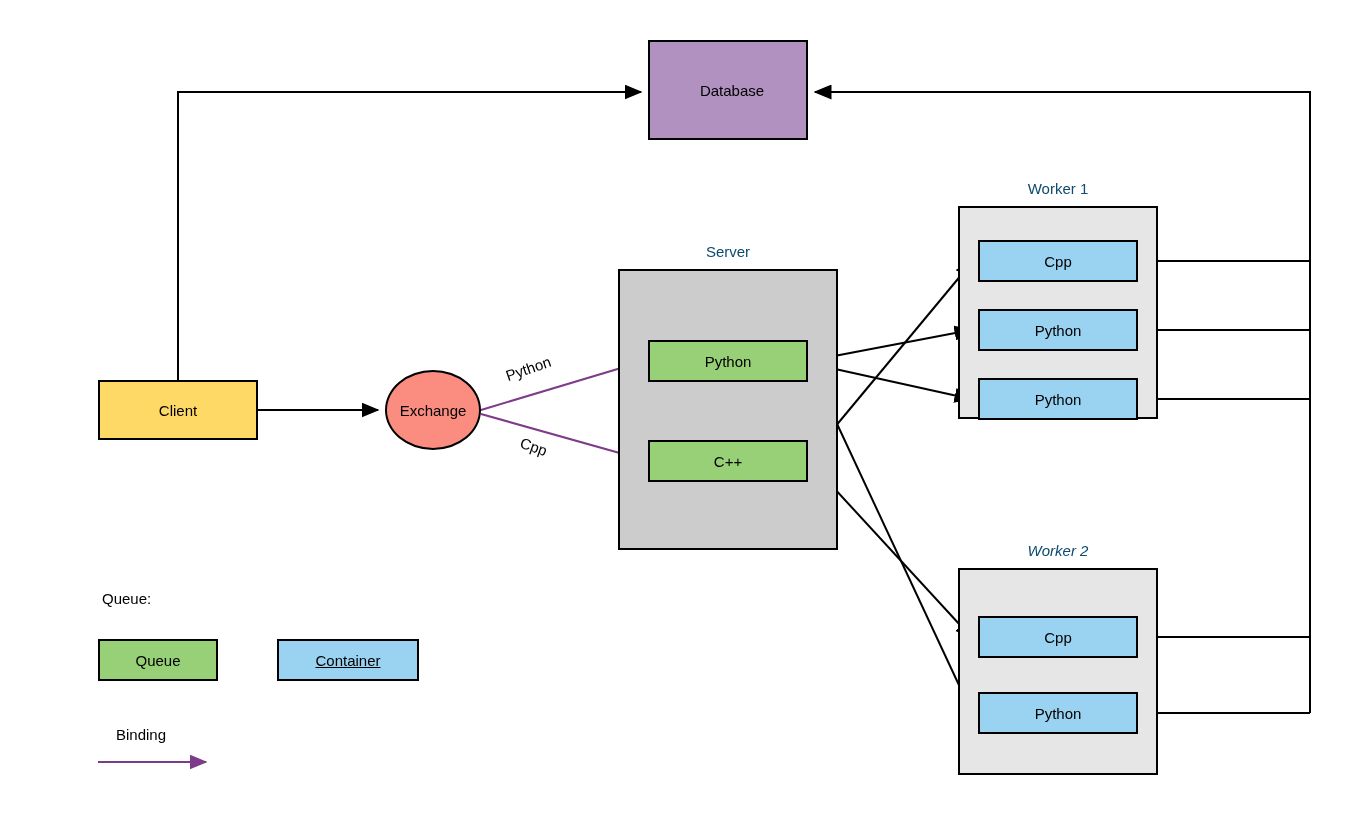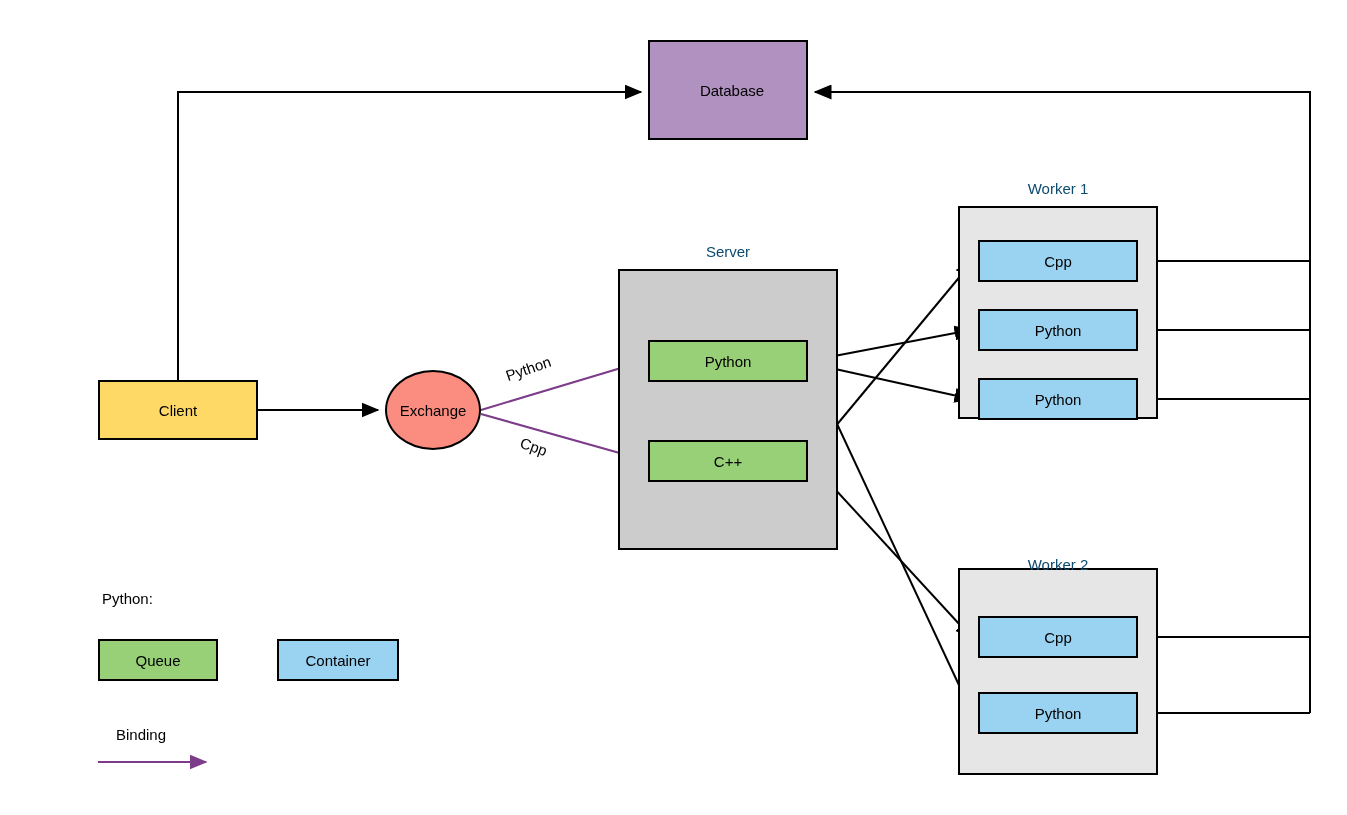--- a/index.html
+++ b/index.html
@@ -186,39 +186,39 @@
   <div class="node container-box" style="left:978px; top:240px; width:160px; height:42px;">
     <span>Cpp</span>
   </div>
   <div class="node container-box" style="left:978px; top:309px; width:160px; height:42px;">
     <span>Python</span>
   </div>
   <div class="node container-box" style="left:978px; top:378px; width:160px; height:42px;">
     <span>Python</span>
   </div>
 
-  <div class="group-title" style="left:958px; top:556px; width:200px;">Worker 2</div>
+  <div class="group-title" style="left:958px; top:542px; width:200px;font-style:italic;">Worker 2</div>
   <div class="group" style="left:958px; top:568px; width:200px; height:207px;"></div>
   <div class="node container-box" style="left:978px; top:616px; width:160px; height:42px;">
     <span>Cpp</span>
   </div>
   <div class="node container-box" style="left:978px; top:692px; width:160px; height:42px;">
     <span>Python</span>
   </div>
 
   <div class="edge-label" style="left:505px; top:360px; transform: rotate(-19deg);">Python</div>
   <div class="edge-label" style="left:520px; top:438px; transform: rotate(19deg);">Cpp</div>
 
-  <div class="legend-label" style="left:102px; top:590px;">Python:</div>
+  <div class="legend-label" style="left:102px; top:590px;">Queue:</div>
 
   <div class="node queue" style="left:98px; top:639px; width:120px; height:42px;">
     <span>Queue</span>
   </div>
 
-  <div class="node container-box" style="left:277px; top:639px; width:122px; height:42px;">
+  <div class="node container-box" style="left:277px; top:639px; width:142px; height:42px;text-decoration:underline;">
     <span>Container</span>
   </div>
 
   <div class="legend-label" style="left:116px; top:726px;">Binding</div>
 
   <svg style="position:absolute; left:98px; top:750px; z-index:3;" width="120" height="24" viewBox="0 0 120 24" xmlns="http://www.w3.org/2000/svg">
     <defs>
       <marker id="arrow-purple-legend" viewBox="0 0 12 10" refX="11" refY="5" markerWidth="9" markerHeight="7.5" orient="auto-start-reverse">
         <path d="M 0 0 L 12 5 L 0 10 z" fill="#7d3c89"></path>
       </marker>

